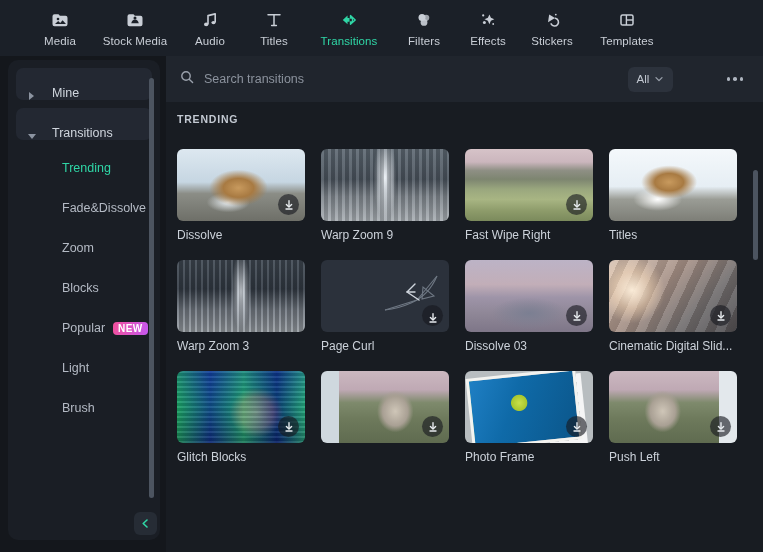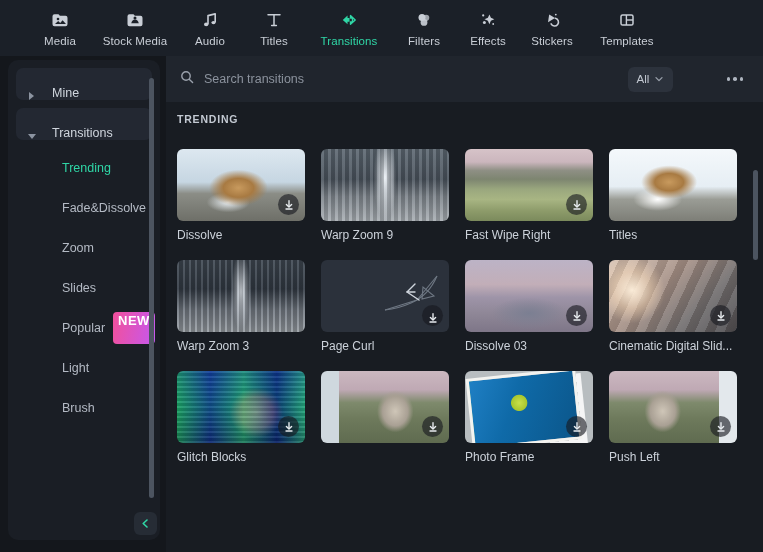--- a/index.html
+++ b/index.html
@@ -92,24 +92,24 @@
     display: flex;
     align-items: center;
     padding-left: 46px;
     font-size: 12.5px;
     color: #b4bac4;
     cursor: pointer;
     gap: 8px;
   }
   .sub-item.active { color: #2fd6a6; }
   .badge-new {
-    font-size: 13px;
+    font-size: 10px;
     font-weight: bold;
     color: #fff;
-    padding: 2px 5px 17px 5px;
+    padding: 2px 5px 1px 5px;
     border-radius: 4px;
     background: linear-gradient(100deg, #f2509b 0%, #c558f0 100%);
     letter-spacing: .4px;
     line-height: 1;
   }
   .sb-track {
     position: absolute; right: 3px; top: 8px;
     width: 5px; height: 430px;
   }
   .sb-thumb {
@@ -405,21 +405,21 @@
         <div class="sub-item active">
           <span>Trending</span>
         </div>
         <div class="sub-item">
           <span>Fade&amp;Dissolve</span>
         </div>
         <div class="sub-item">
           <span>Zoom</span>
         </div>
         <div class="sub-item">
-          <span>Slides</span>
+          <span>Blocks</span>
         </div>
         <div class="sub-item">
           <span>Popular</span>
           <span class="badge-new">NEW</span>
         </div>
         <div class="sub-item">
           <span>Light</span>
         </div>
         <div class="sub-item">
           <span>Brush</span>

